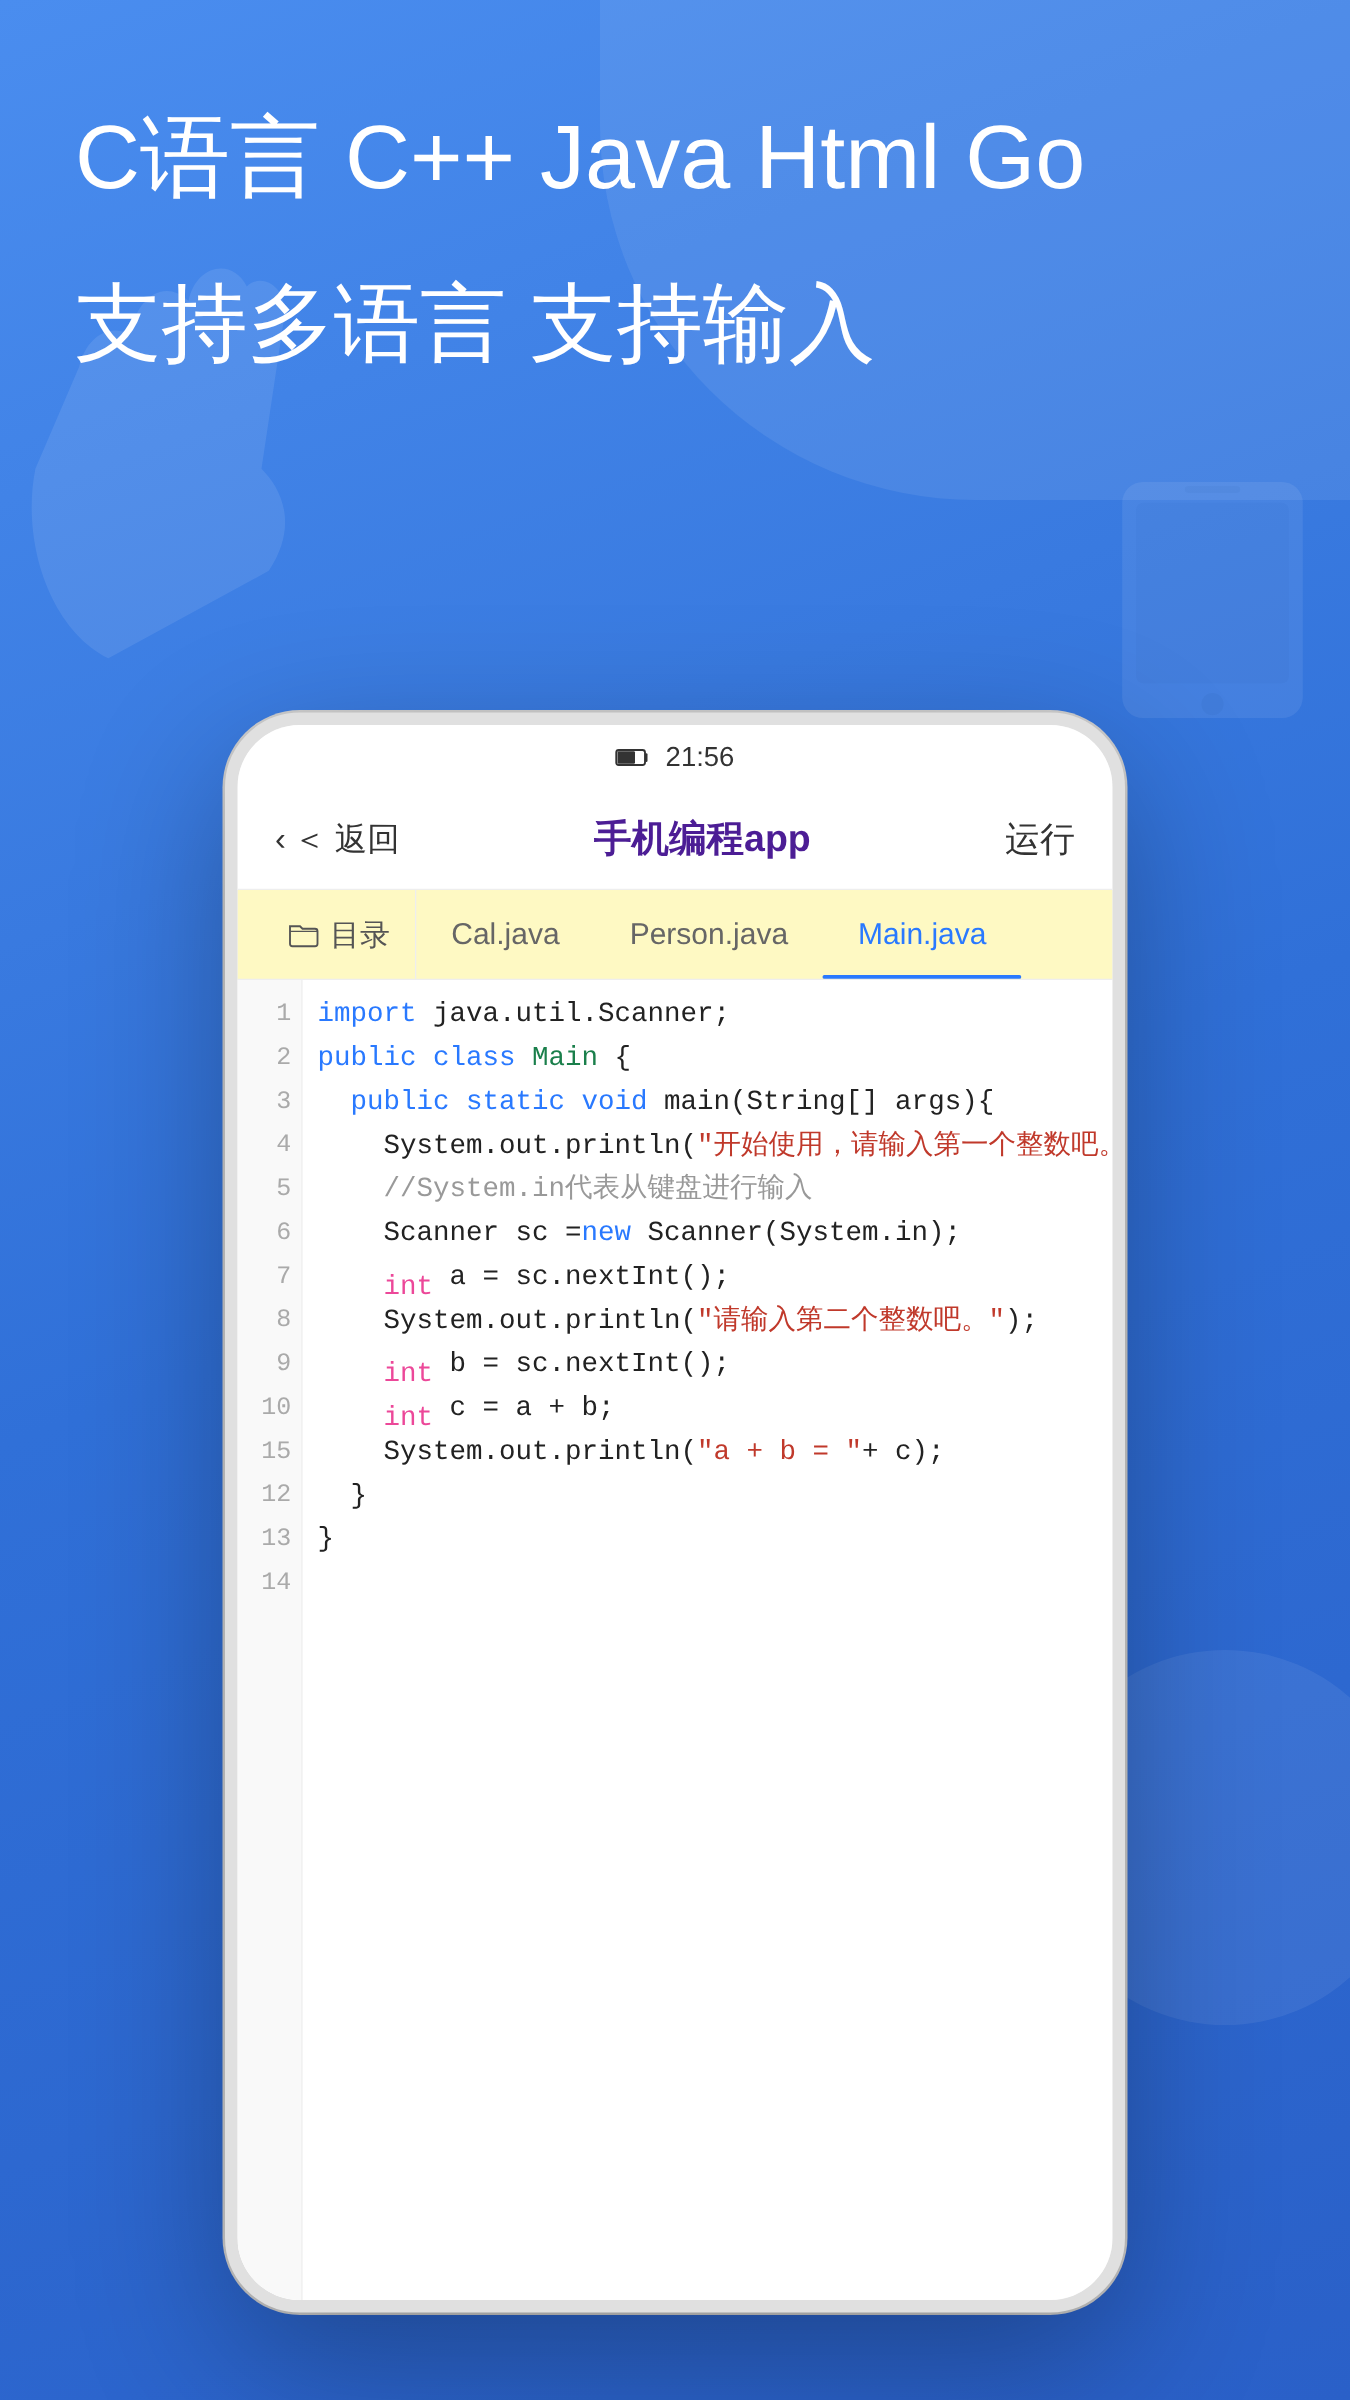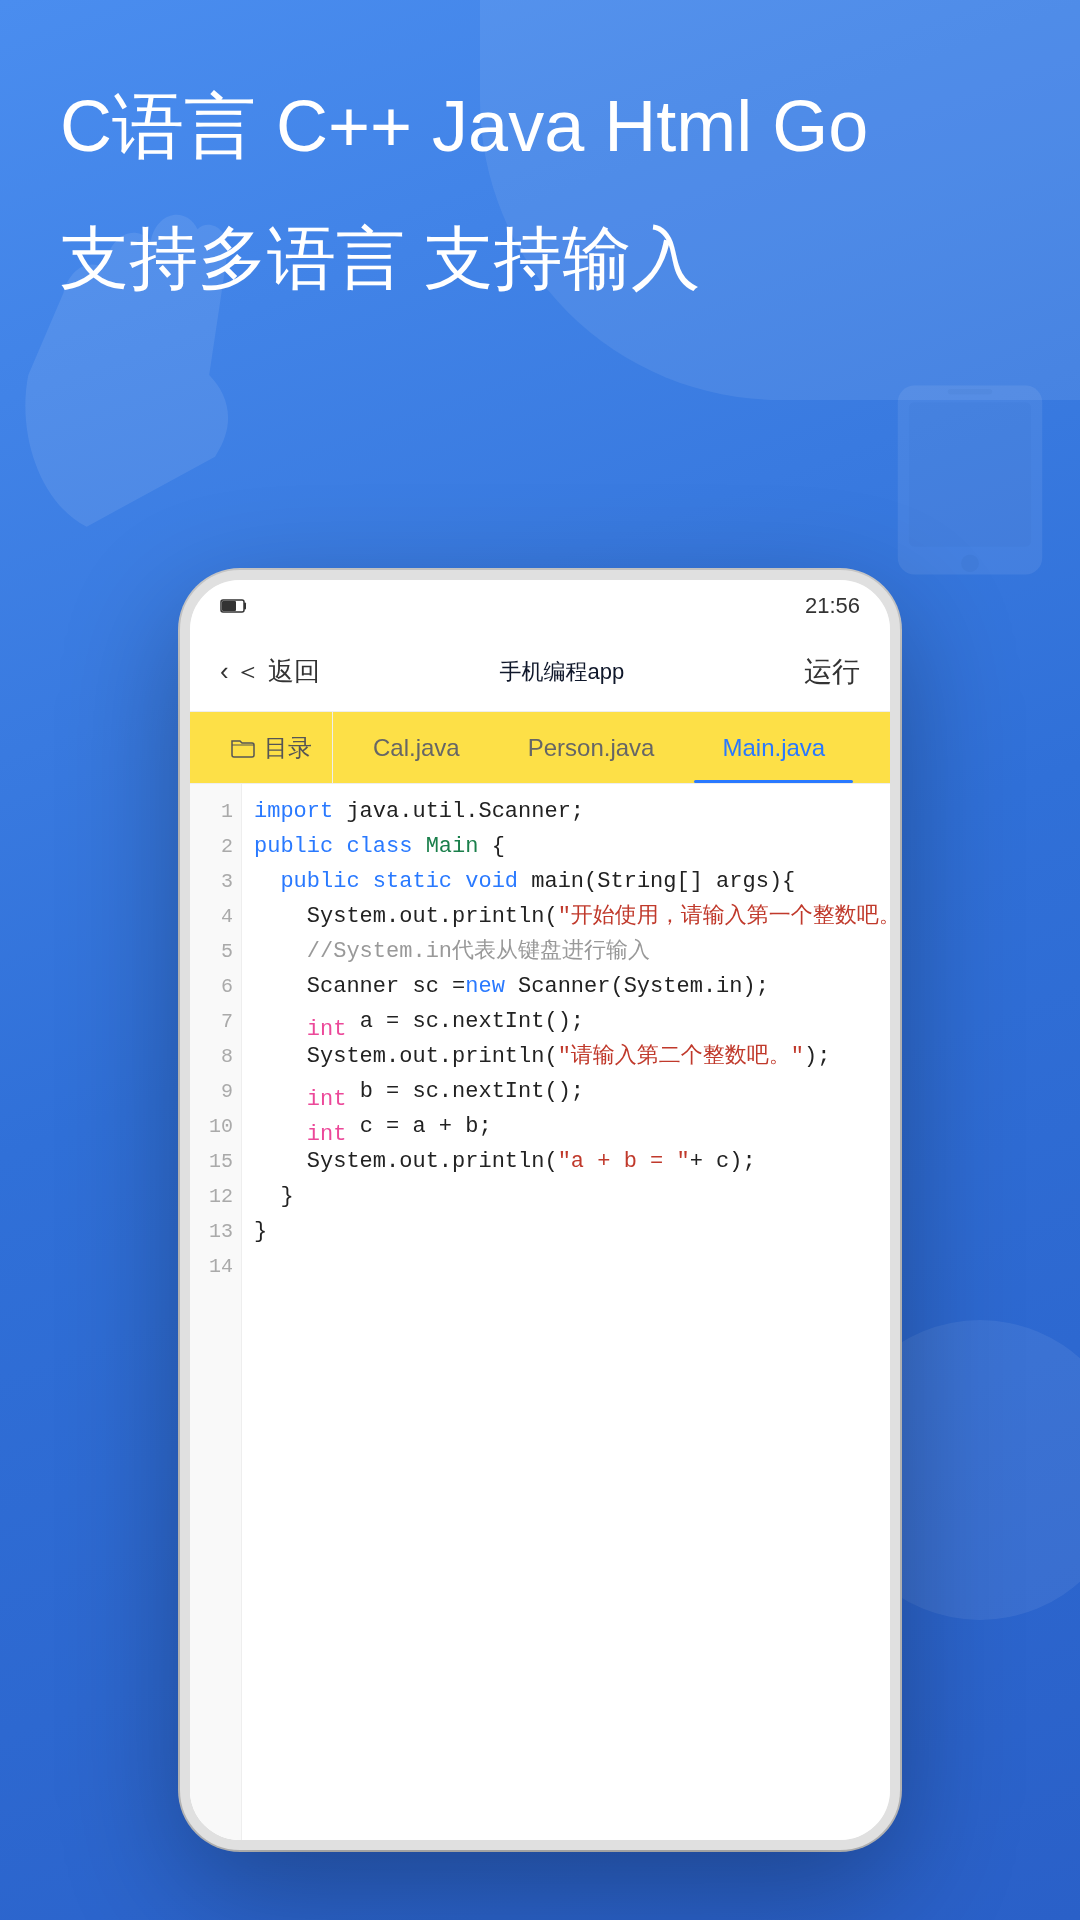--- a/index.html
+++ b/index.html
@@ -97,21 +97,21 @@
       overflow: hidden;
       position: relative;
     }
 
     
     .status-bar {
       height: 52px;
       background: #fff;
       display: flex;
       align-items: center;
-      justify-content: space-between;
+      justify-content: center;
       padding: 0 30px;
       font-size: 22px;
       color: #333;
       gap: 12px;
     }
 
     .battery-icon {
       display: inline-flex;
       align-items: center;
       font-size: 18px;
@@ -130,39 +130,39 @@
 
     .back-btn {
       font-size: 26px;
       color: #333;
       display: flex;
       align-items: center;
       gap: 6px;
     }
 
     .app-title {
-      font-size: 22px;
-      font-weight: 400;
-      color: #0f172a;
+      font-size: 30px;
+      font-weight: 700;
+      color: #4c1d95;
     }
 
     .run-btn {
       font-size: 28px;
       color: #333;
     }
 
     
     .tab-bar {
       height: 72px;
-      background: #fde047;
+      background: #fef9c3;
       display: flex;
       align-items: center;
       padding: 0 0 0 20px;
       border-bottom: 1px solid #eee;
-      gap: 12px;
+      gap: 0;
     }
 
     .tab-folder {
       display: flex;
       align-items: center;
       gap: 8px;
       padding: 0 20px;
       font-size: 24px;
       color: #555;
       height: 100%;

